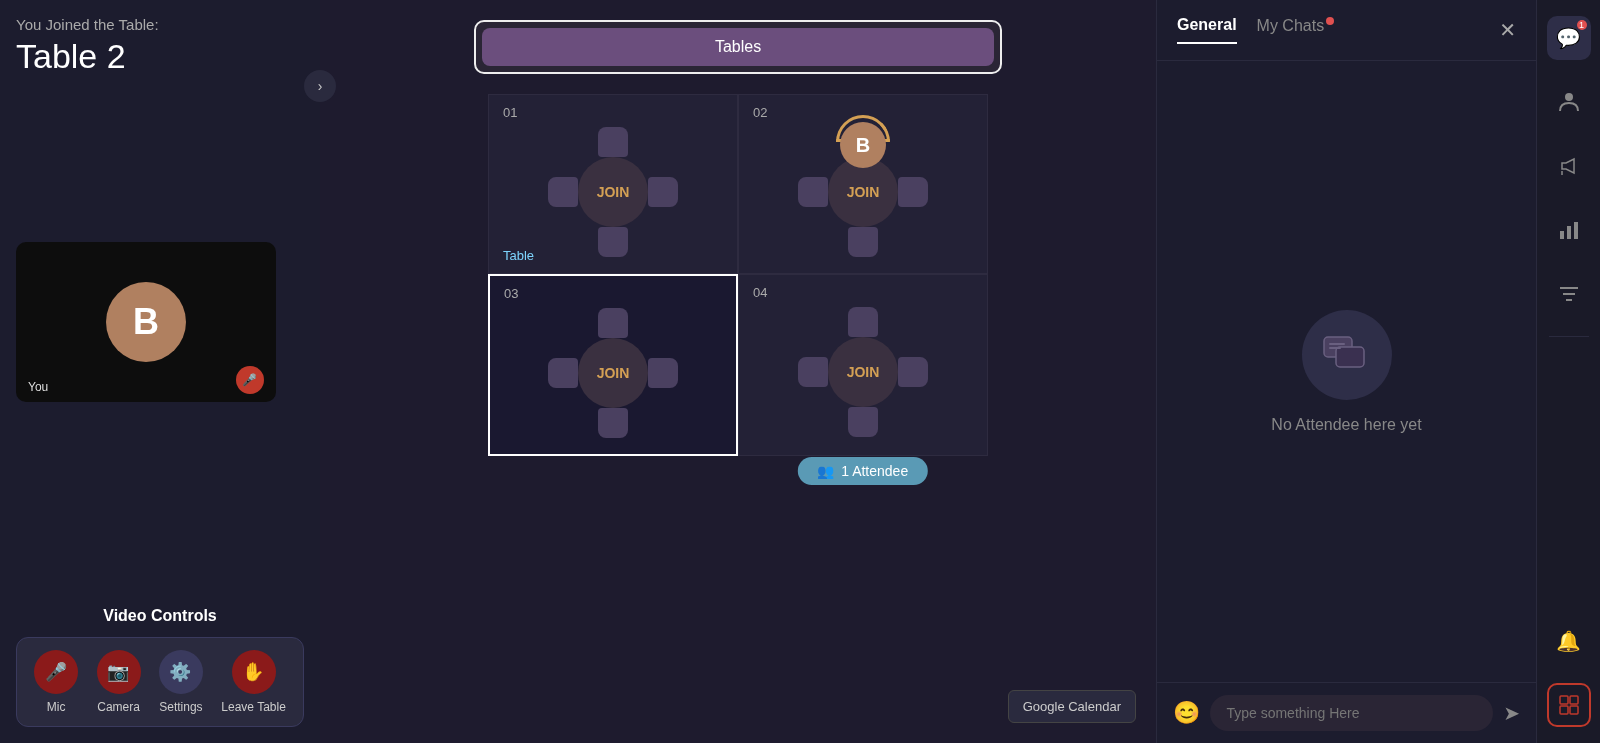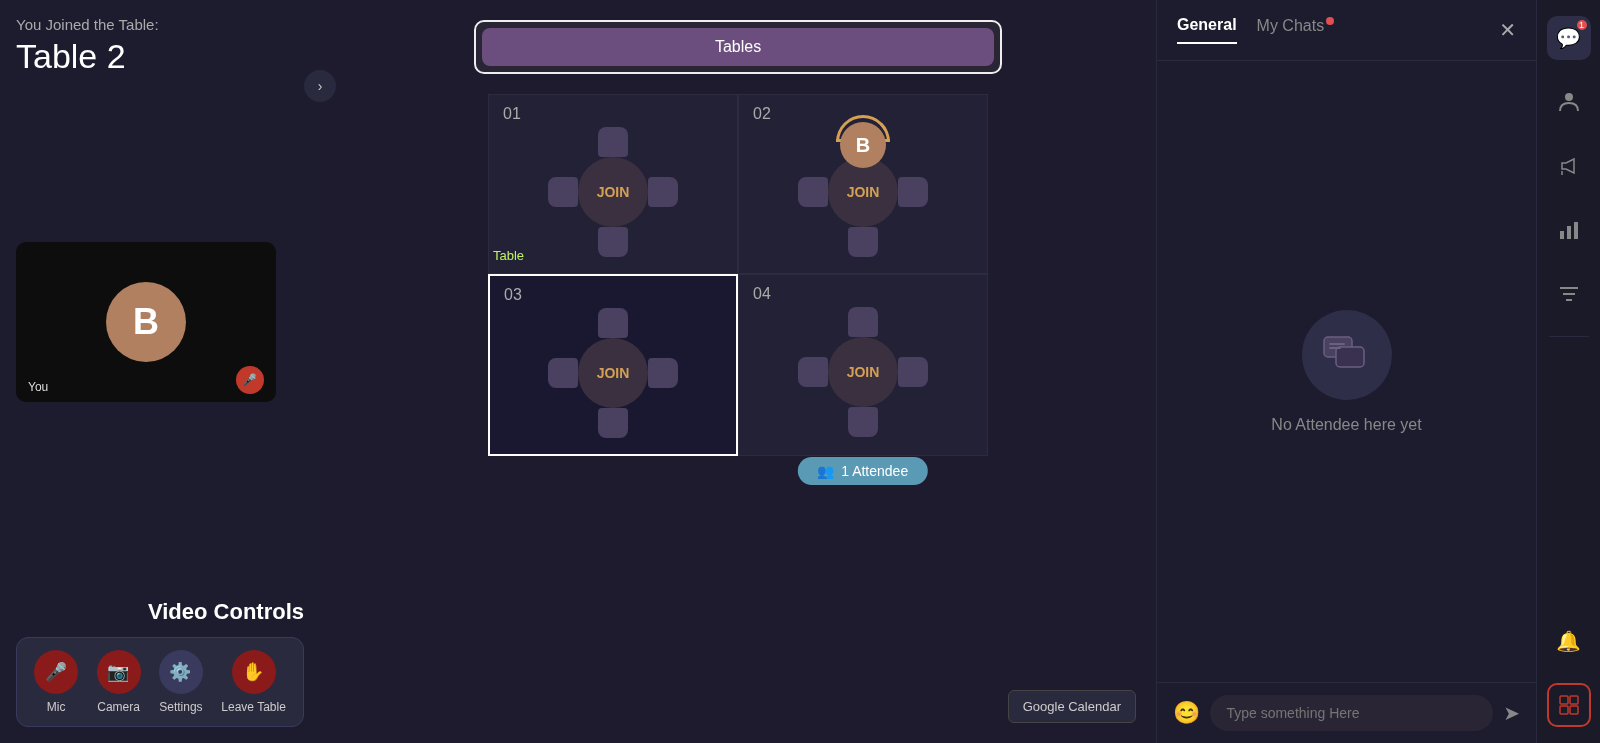--- a/index.html
+++ b/index.html
@@ -92,25 +92,25 @@
       display: flex;
       align-items: center;
       justify-content: center;
       font-size: 12px;
     }
     .video-controls-section {
       margin-top: auto;
       padding-top: 12px;
     }
     .video-controls-title {
-      font-size: 22px;
+      font-size: 16px;
       font-weight: bold;
       color: #fff;
       margin-bottom: 12px;
-      text-align: right;
+      text-align: center;
     }
     .controls-row {
       display: flex;
       justify-content: space-around;
       background: #2a2a3e;
       border-radius: 12px;
       padding: 12px 8px;
       border: 1px solid #3a3a5e;
     }
     .control-btn {
@@ -194,29 +194,29 @@
       align-items: center;
     }
     .table-cell.highlighted {
       border: 2px solid #fff;
       background: #1a1830;
     }
     .table-number {
       position: absolute;
       top: 10px;
       left: 14px;
-      font-size: 16px;
+      font-size: 13px;
       color: #aaa;
     }
     .table-label {
       position: absolute;
       bottom: 10px;
-      left: 4px;
+      left: 14px;
       font-size: 13px;
-      color: #bef264;
+      color: #7dd3fc;
     }
     
     .table-diagram {
       width: 130px;
       height: 130px;
       position: relative;
       margin-top: 16px;
     }
     .table-center {
       width: 70px;

